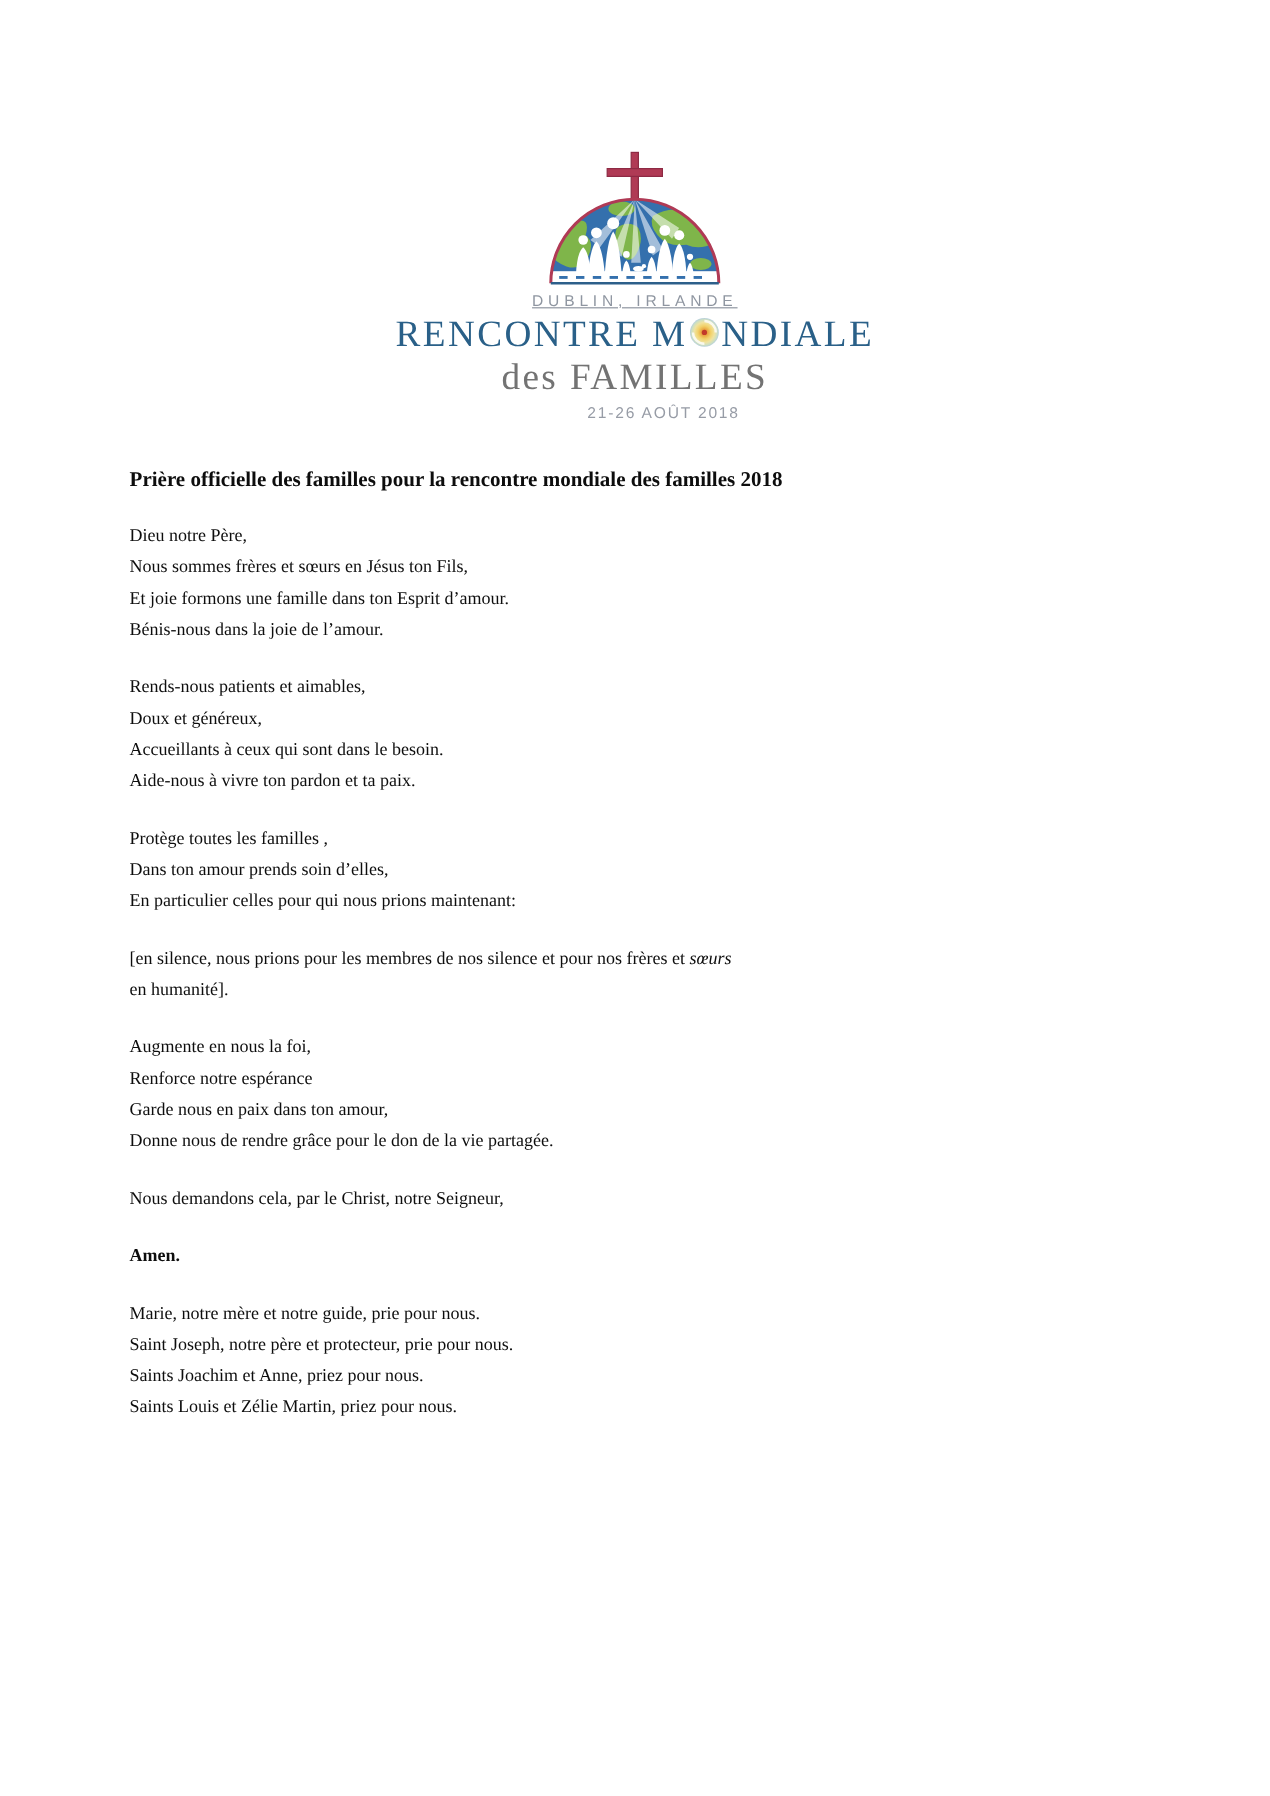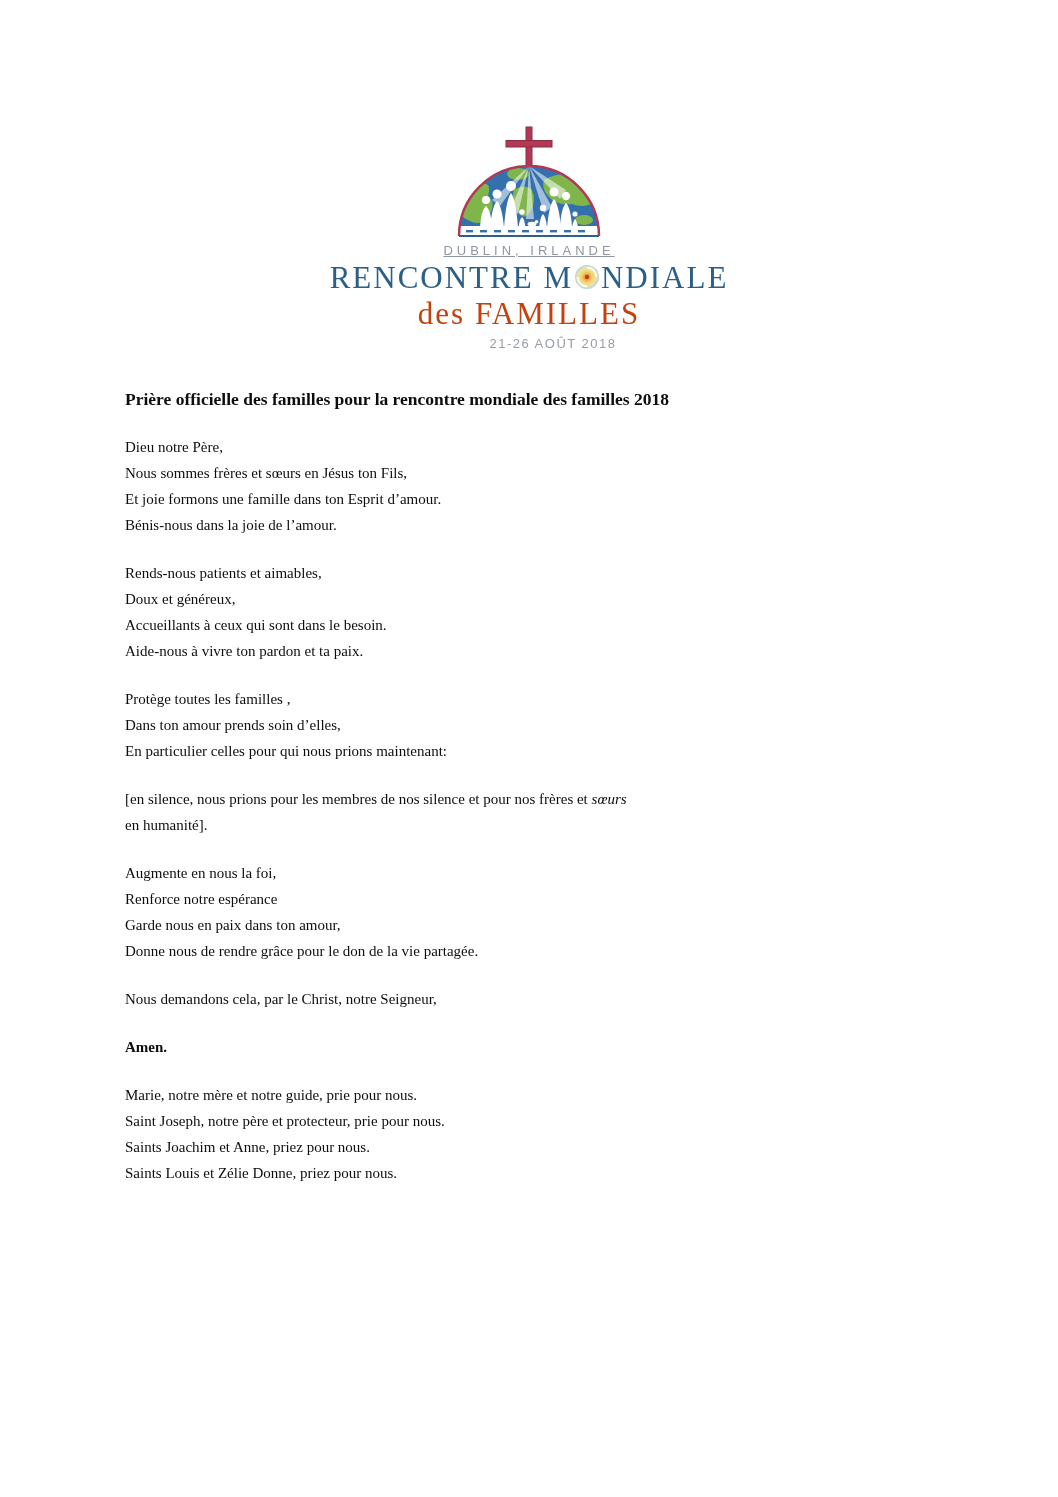--- a/index.html
+++ b/index.html
@@ -34,35 +34,35 @@
     line-height: 36px;
     letter-spacing: 2px;
     color: #2a6088;
     font-family: "Liberation Serif", serif;
   }
   .logo-title .spiral-o { vertical-align: -2px; margin: 0 1px; }
   .logo-subtitle {
     font-size: 31px;
     line-height: 36px;
     letter-spacing: 2px;
-    color: #c2410c;
+    color: #737373;
   }
   .logo-dates {
     margin-top: 4px;
     font-family: "Liberation Sans", sans-serif;
     font-size: 13px;
     letter-spacing: 1.5px;
     color: #979ca6;
     padding-left: 48px;
   }
 
   
   .content {
     position: absolute;
-    left: 125px; top: 386px;
+    left: 108px; top: 386px;
     width: 860px;
   }
   .doc-title {
     font-size: 17.5px;
     line-height: 26px;
     font-weight: bold;
     margin: 0 0 22px 0;
   }
   .para {
     font-size: 15px;
@@ -179,17 +179,17 @@
   <div class="content">
     <h1 class="doc-title">Prière officielle des familles pour la rencontre mondiale des familles 2018</h1>
     <div id="paragraphs">
         <p class="para"><span>Dieu notre Père,</span><br><span>Nous sommes frères et sœurs en Jésus ton Fils,</span><br><span>Et joie formons une famille dans ton Esprit d’amour.</span><br><span>Bénis-nous dans la joie de l’amour.</span></p>
         <p class="para"><span>Rends-nous patients et aimables,</span><br><span>Doux et généreux,</span><br><span>Accueillants à ceux qui sont dans le besoin.</span><br><span>Aide-nous à vivre ton pardon et ta paix.</span></p>
         <p class="para"><span>Protège toutes les familles ,</span><br><span>Dans ton amour prends soin d’elles,</span><br><span>En particulier celles pour qui nous prions maintenant:</span></p>
         <p class="para"><span>[en silence, nous prions pour les membres de nos silence et pour nos frères et </span><span class="it">sœurs</span><br><span>en humanité].</span></p>
         <p class="para"><span>Augmente en nous la foi,</span><br><span>Renforce notre espérance</span><br><span>Garde nous en paix dans ton amour,</span><br><span>Donne nous de rendre grâce pour le don de la vie partagée.</span></p>
         <p class="para"><span>Nous demandons cela, par le Christ, notre Seigneur,</span></p>
         <p class="para bold"><span>Amen.</span></p>
-        <p class="para"><span>Marie, notre mère et notre guide, prie pour nous.</span><br><span>Saint Joseph, notre père et protecteur, prie pour nous.</span><br><span>Saints Joachim et Anne, priez pour nous.</span><br><span>Saints Louis et Zélie Donne, priez pour nous.</span></p>
+        <p class="para"><span>Marie, notre mère et notre guide, prie pour nous.</span><br><span>Saint Joseph, notre père et protecteur, prie pour nous.</span><br><span>Saints Joachim et Anne, priez pour nous.</span><br><span>Saints Louis et Zélie Martin, priez pour nous.</span></p>
       </div>
   </div>
 
 </div>
 
 </body></html>

